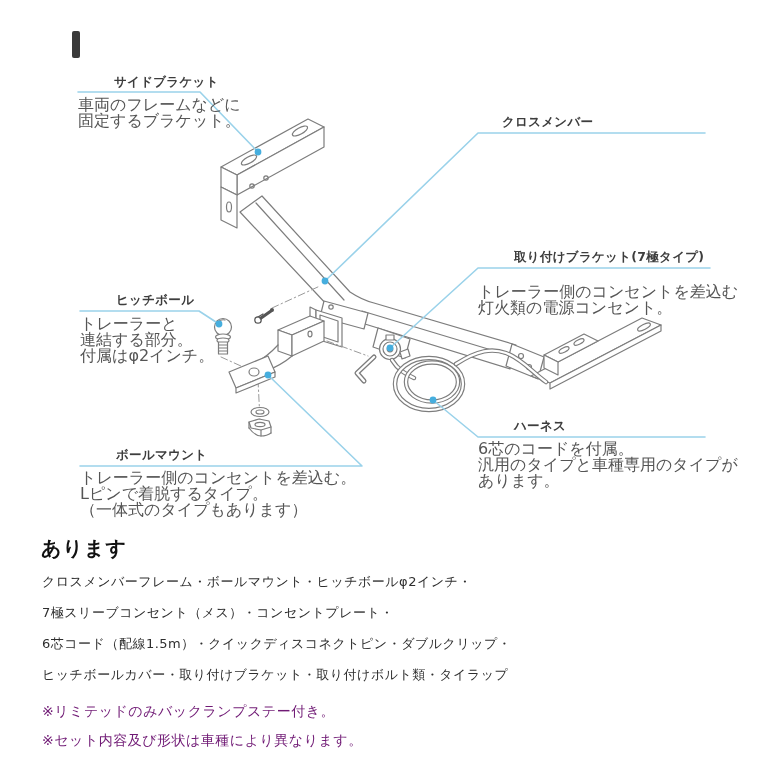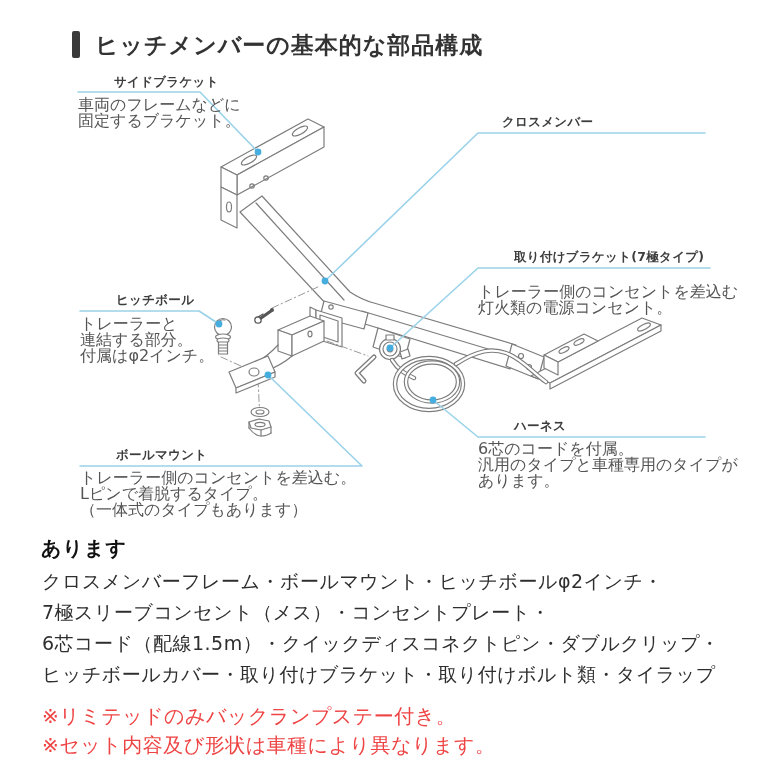--- a/index.html
+++ b/index.html
@@ -4,22 +4,22 @@
 <style>
   html,body{margin:0;padding:0;background:#fff;}
   .page{position:relative;width:778px;height:779px;background:#fff;overflow:hidden;
         font-family:"DejaVu Sans",sans-serif;}
   .diagram-svg{position:absolute;left:0;top:0;}
   .tbar{position:absolute;left:72px;top:31px;width:8px;height:27px;background:#3a3a3a;border-radius:2px;}
   .title{position:absolute;left:95px;top:30px;font-size:23px;font-weight:700;color:#333;letter-spacing:1px;}
   .hdr{position:absolute;font-size:12.5px;font-weight:700;color:#3d3d3d;letter-spacing:.3px;white-space:nowrap;margin-left:36px;}
   .desc{position:absolute;font-size:16px;line-height:16px;color:#555;white-space:pre-line;}
   .kit-hdr{position:absolute;left:41px;top:535px;font-size:20px;font-weight:700;color:#111;letter-spacing:1px;}
-  .kit-body{position:absolute;left:42px;top:566px;font-size:19px;line-height:31px;color:#2e2e2e;white-space:pre-line;letter-spacing:.5px;}
-  .note{position:absolute;left:42px;font-size:20px;color:#ef4444;letter-spacing:.5px;white-space:nowrap;text-align:center;}
+  .kit-body{position:absolute;left:42px;top:566px;font-size:13px;line-height:31px;color:#2e2e2e;white-space:pre-line;letter-spacing:.5px;}
+  .note{position:absolute;left:42px;font-size:14px;color:#701a75;letter-spacing:.5px;white-space:nowrap;text-align:center;}
   .note-1{top:703px;} .note-2{top:732px;}
 </style>
 </head>
 <body>
 
 <div class="page">
 
   <svg class="diagram-svg" width="778" height="779" viewBox="0 0 778 779">
     <g stroke="#7d7d7d" stroke-width="1.2" fill="none" stroke-linejoin="round" stroke-linecap="round">
 
@@ -147,21 +147,20 @@
         <circle cx="325" cy="281" r="3.4" fill="#46aede"></circle>
         <circle cx="390" cy="348" r="3.4" fill="#46aede"></circle>
         <circle cx="219" cy="324" r="3.4" fill="#46aede"></circle>
         <circle cx="268" cy="375" r="3.4" fill="#46aede"></circle>
         <circle cx="433" cy="400" r="3.4" fill="#46aede"></circle>
       </g>
     </g>
   </svg>
 
   <div class="tbar"></div>
-  <div class="title">ヒッチメンバーの基本的な部品構成</div>
 
   <div class="hdr" style="left:78px;top:74px">サイドブラケット</div>
   <div class="desc" style="left:78px;top:97px">車両のフレームなどに
 固定するブラケット。</div>
 
   <div class="hdr" style="left:466px;top:114px">クロスメンバー</div>
 
   <div class="hdr" style="left:478px;top:249px">取り付けブラケット(7極タイプ)</div>
   <div class="desc" style="left:478px;top:284px">トレーラー側のコンセントを差込む
 灯火類の電源コンセント。</div>

